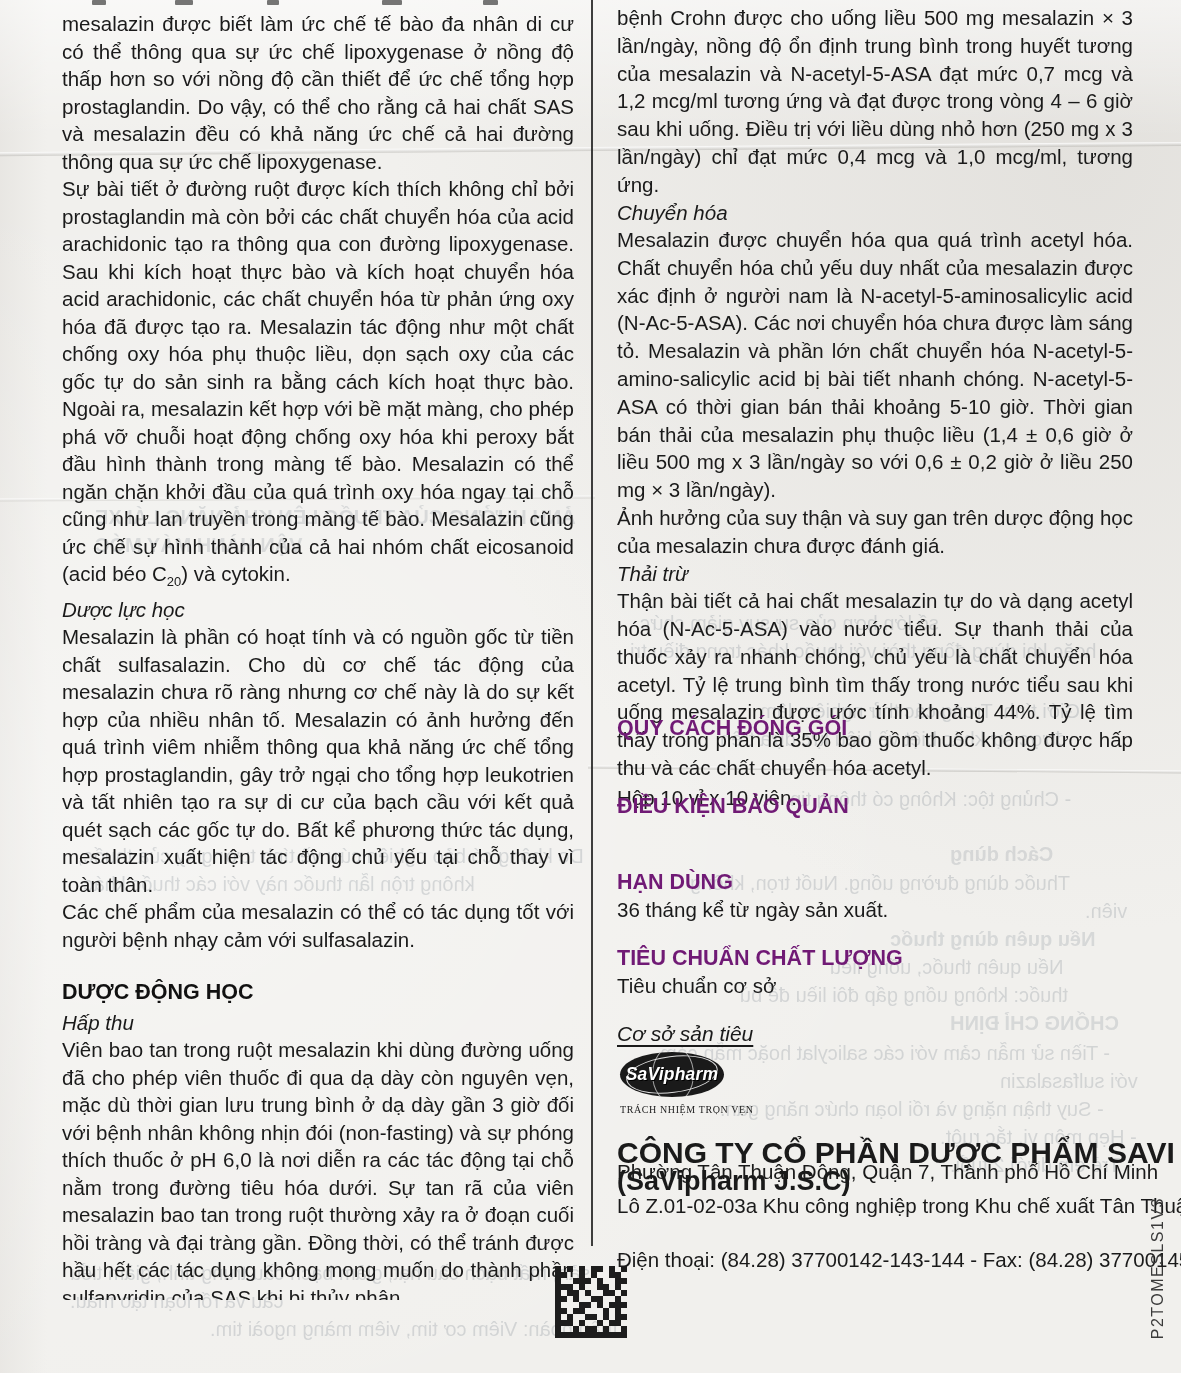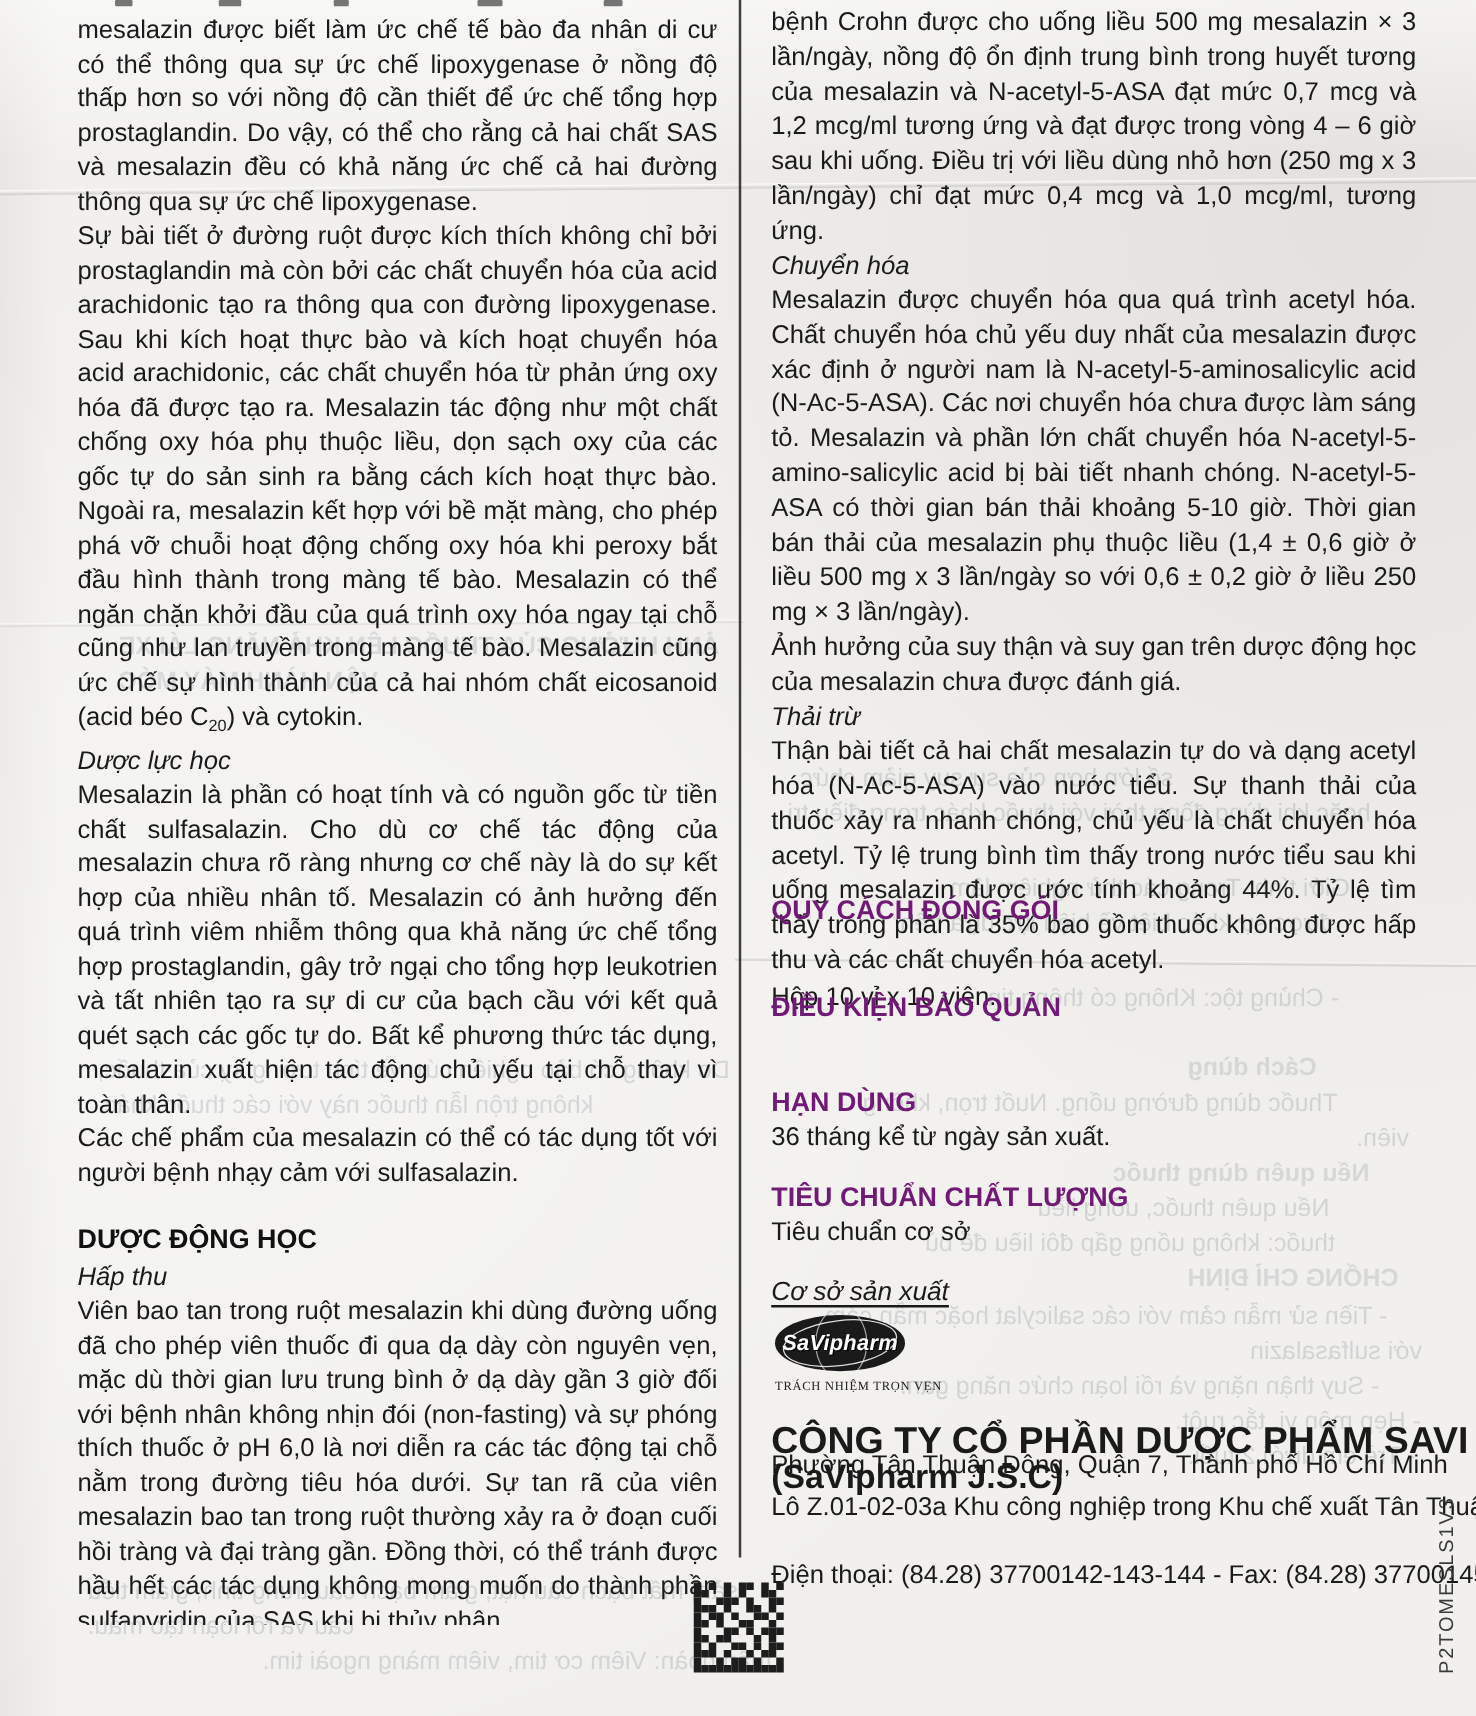--- a/index.html
+++ b/index.html
@@ -164,21 +164,21 @@
   <div class="abs body-line" style="top:786px">Hộp 10 vỉ x 10 viên.</div>
 
   <div class="abs h-strong" style="top:794px">ĐIỀU KIỆN BẢO QUẢN</div>
 
   <div class="abs h-strong" style="top:870px">HẠN DÙNG</div>
   <div class="abs body-line" style="top:898px">36 tháng kể từ ngày sản xuất.</div>
 
   <div class="abs h-strong" style="top:946px">TIÊU CHUẨN CHẤT LƯỢNG</div>
   <div class="abs body-line" style="top:974px">Tiêu chuẩn cơ sở</div>
 
-  <div class="abs coso" style="top:1022px">Cơ sở sản xuất</div>
+  <div class="abs coso" style="top:1022px">Cơ sở sản tiêu</div>
 
   <div class="logo-wrap">
     <div class="logo-ellipse">
       <span class="logo-text">SaVipharm</span>
     </div>
     <div class="logo-tagline">TRÁCH NHIỆM TRỌN VẸN</div>
   </div>
 
   <div class="abs company" style="top:1136px">CÔNG TY CỔ PHẦN DƯỢC PHẨM SAVI</div>
   <div class="abs jsc" style="top:1166px">(SaVipharm J.S.C)</div>

